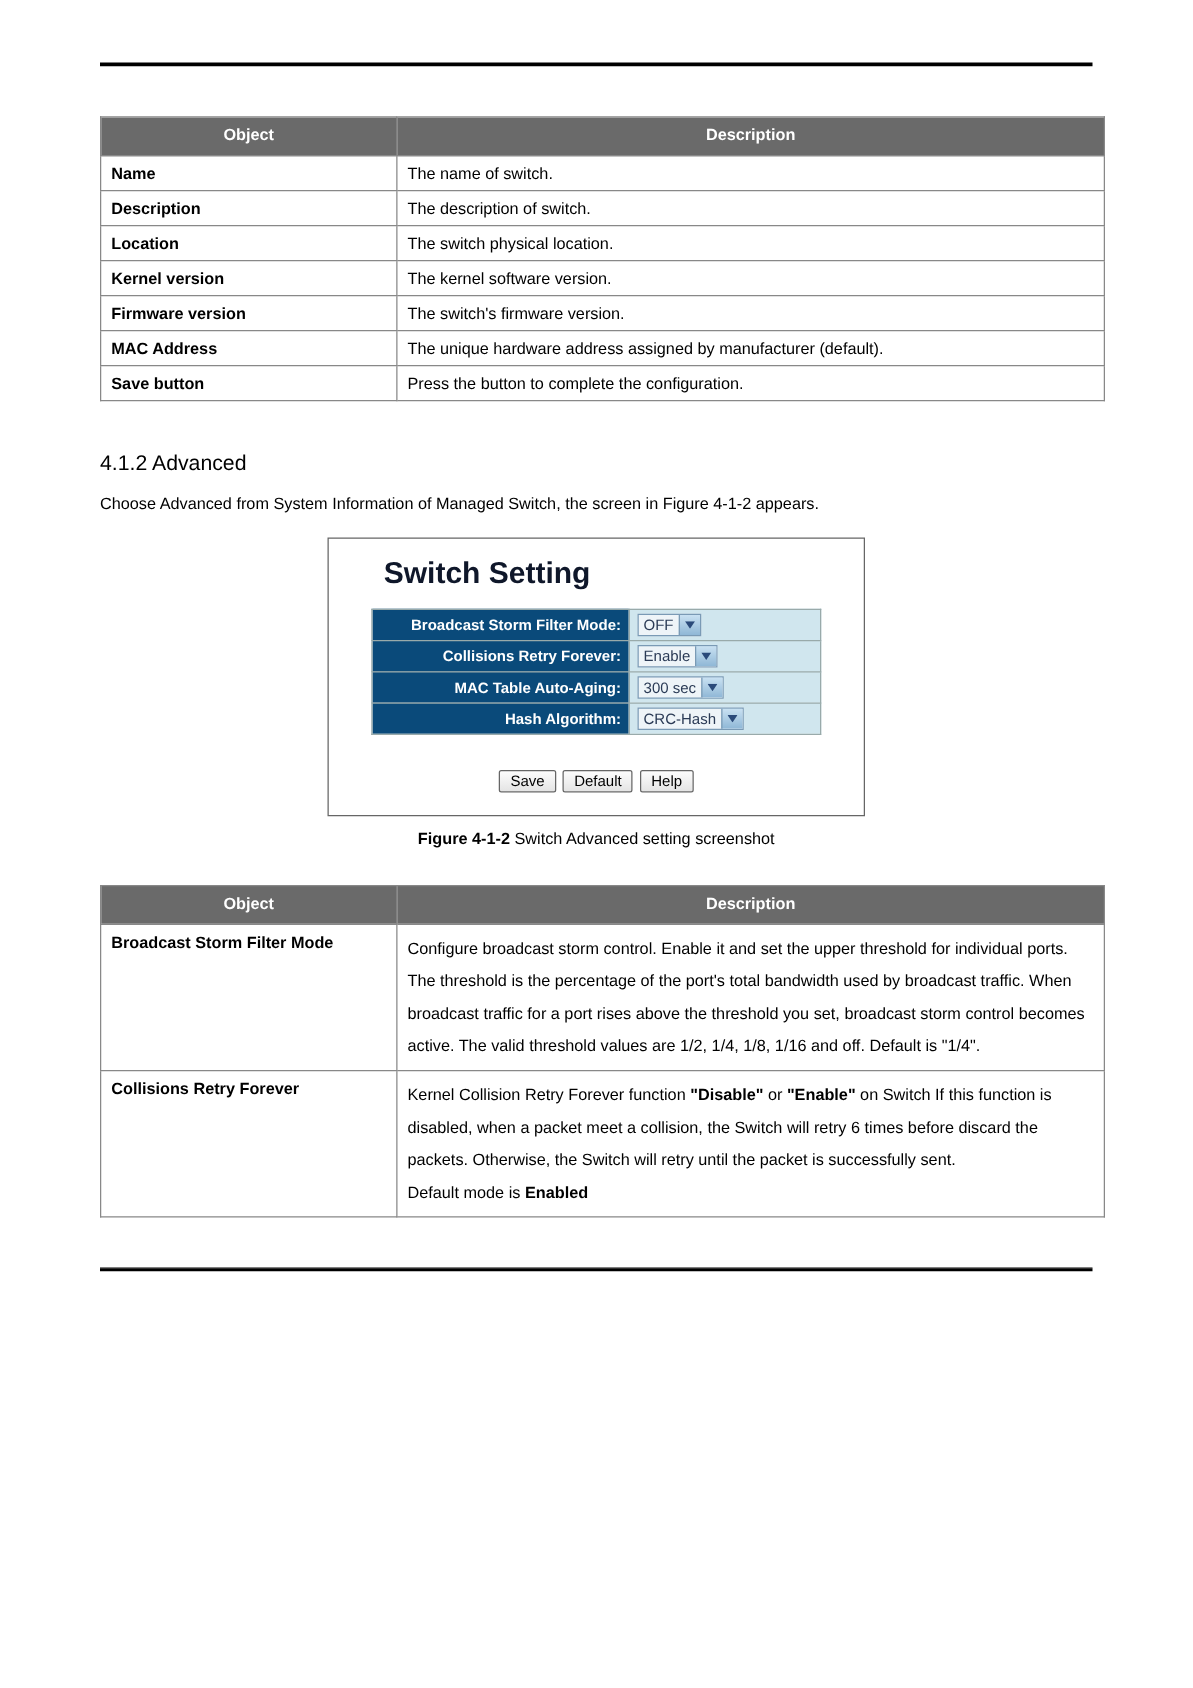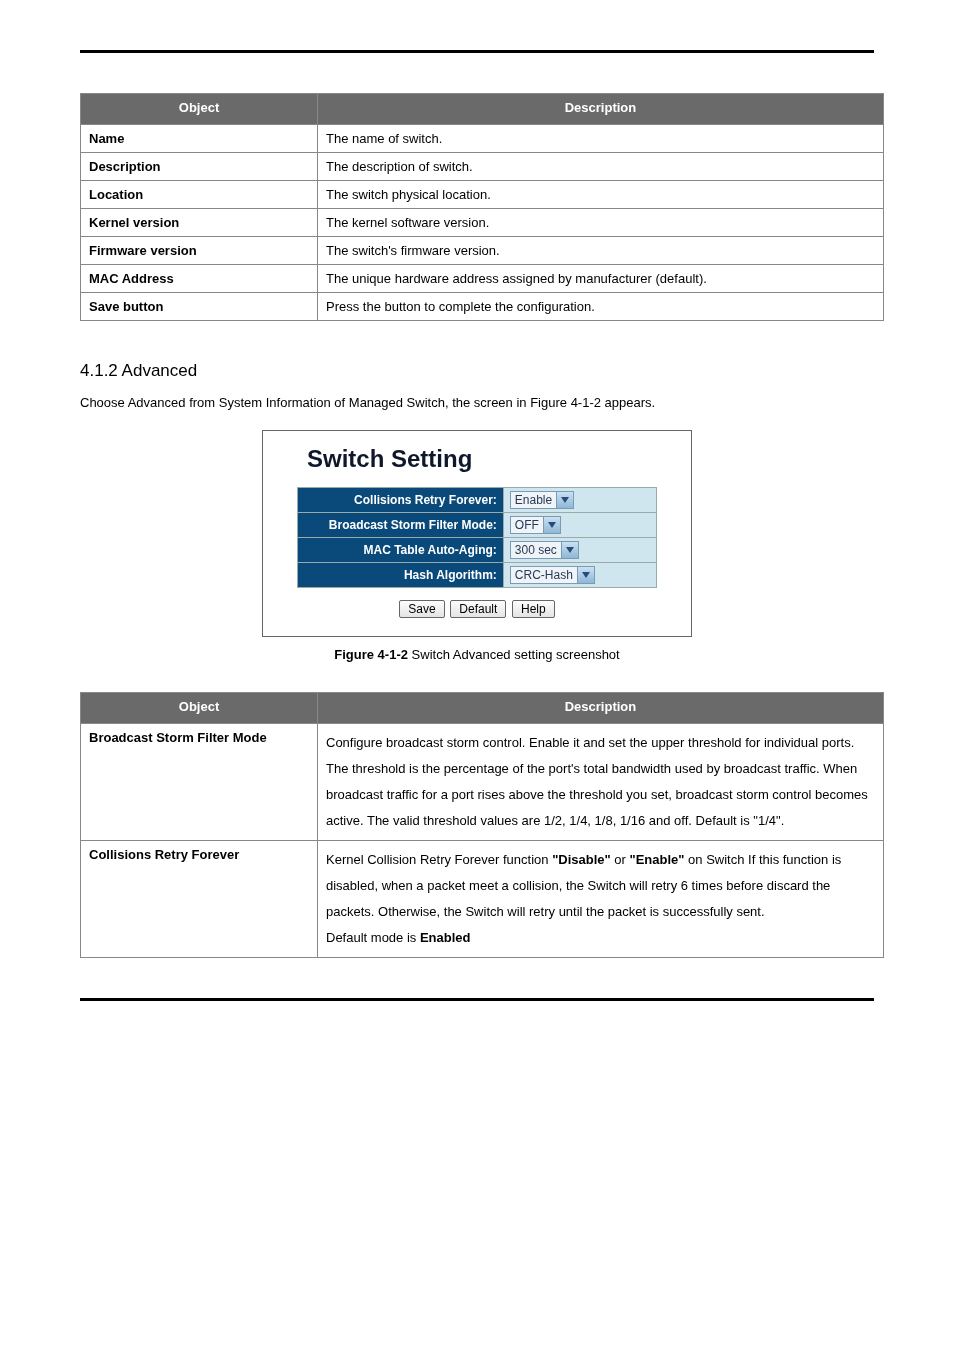--- a/index.html
+++ b/index.html
@@ -115,21 +115,21 @@
     background: linear-gradient(#c9e1f2, #8fb7d6);
     border-left: 1px solid #7a9ab5;
     display: flex;
     align-items: center;
     justify-content: center;
   }
   .select-fake .sel-arrow svg { width: 8px; height: 6px; }
 
   .ss-buttons {
     text-align: center;
-    margin-top: 12px;
+    margin-top: 28px;
   }
   .btn-fake {
     display: inline-block;
     border: 1px solid #666;
     background: linear-gradient(#fdfdfd, #e4e4e4);
     font-size: 12px;
     padding: 1px 8px;
     margin: 0 1px;
     border-radius: 2px;
     font-family: Arial, sans-serif;
@@ -200,46 +200,46 @@
 
   <div class="section-heading">4.1.2 Advanced</div>
 
   <p class="para">Choose Advanced from System Information of Managed Switch, the screen in Figure 4-1-2 appears.</p>
 
   <div class="screenshot-wrap">
     <div class="ss-title">Switch Setting</div>
     <table class="ss-form">
       <tbody>
           <tr>
+        <td class="label">Broadcast Storm Filter Mode:</td>
+        <td class="val">
+          <span class="select-fake">
+            <span class="sel-text">OFF</span>
+            <span class="sel-arrow">
+                  <svg viewBox="0 0 8 6">
+                    <path d="M0 0 L8 0 L4 6 Z" fill="#2a4a7a"></path>
+                  </svg>
+                </span>
+          </span>
+        </td>
+      </tr>
+      <tr>
         <td class="label">Collisions Retry Forever:</td>
         <td class="val">
           <span class="select-fake">
             <span class="sel-text">Enable</span>
             <span class="sel-arrow">
                   <svg viewBox="0 0 8 6">
                     <path d="M0 0 L8 0 L4 6 Z" fill="#2a4a7a"></path>
                   </svg>
                 </span>
           </span>
         </td>
       </tr>
       <tr>
-        <td class="label">Broadcast Storm Filter Mode:</td>
-        <td class="val">
-          <span class="select-fake">
-            <span class="sel-text">OFF</span>
-            <span class="sel-arrow">
-                  <svg viewBox="0 0 8 6">
-                    <path d="M0 0 L8 0 L4 6 Z" fill="#2a4a7a"></path>
-                  </svg>
-                </span>
-          </span>
-        </td>
-      </tr>
-      <tr>
         <td class="label">MAC Table Auto-Aging:</td>
         <td class="val">
           <span class="select-fake">
             <span class="sel-text">300 sec</span>
             <span class="sel-arrow">
                   <svg viewBox="0 0 8 6">
                     <path d="M0 0 L8 0 L4 6 Z" fill="#2a4a7a"></path>
                   </svg>
                 </span>
           </span>

